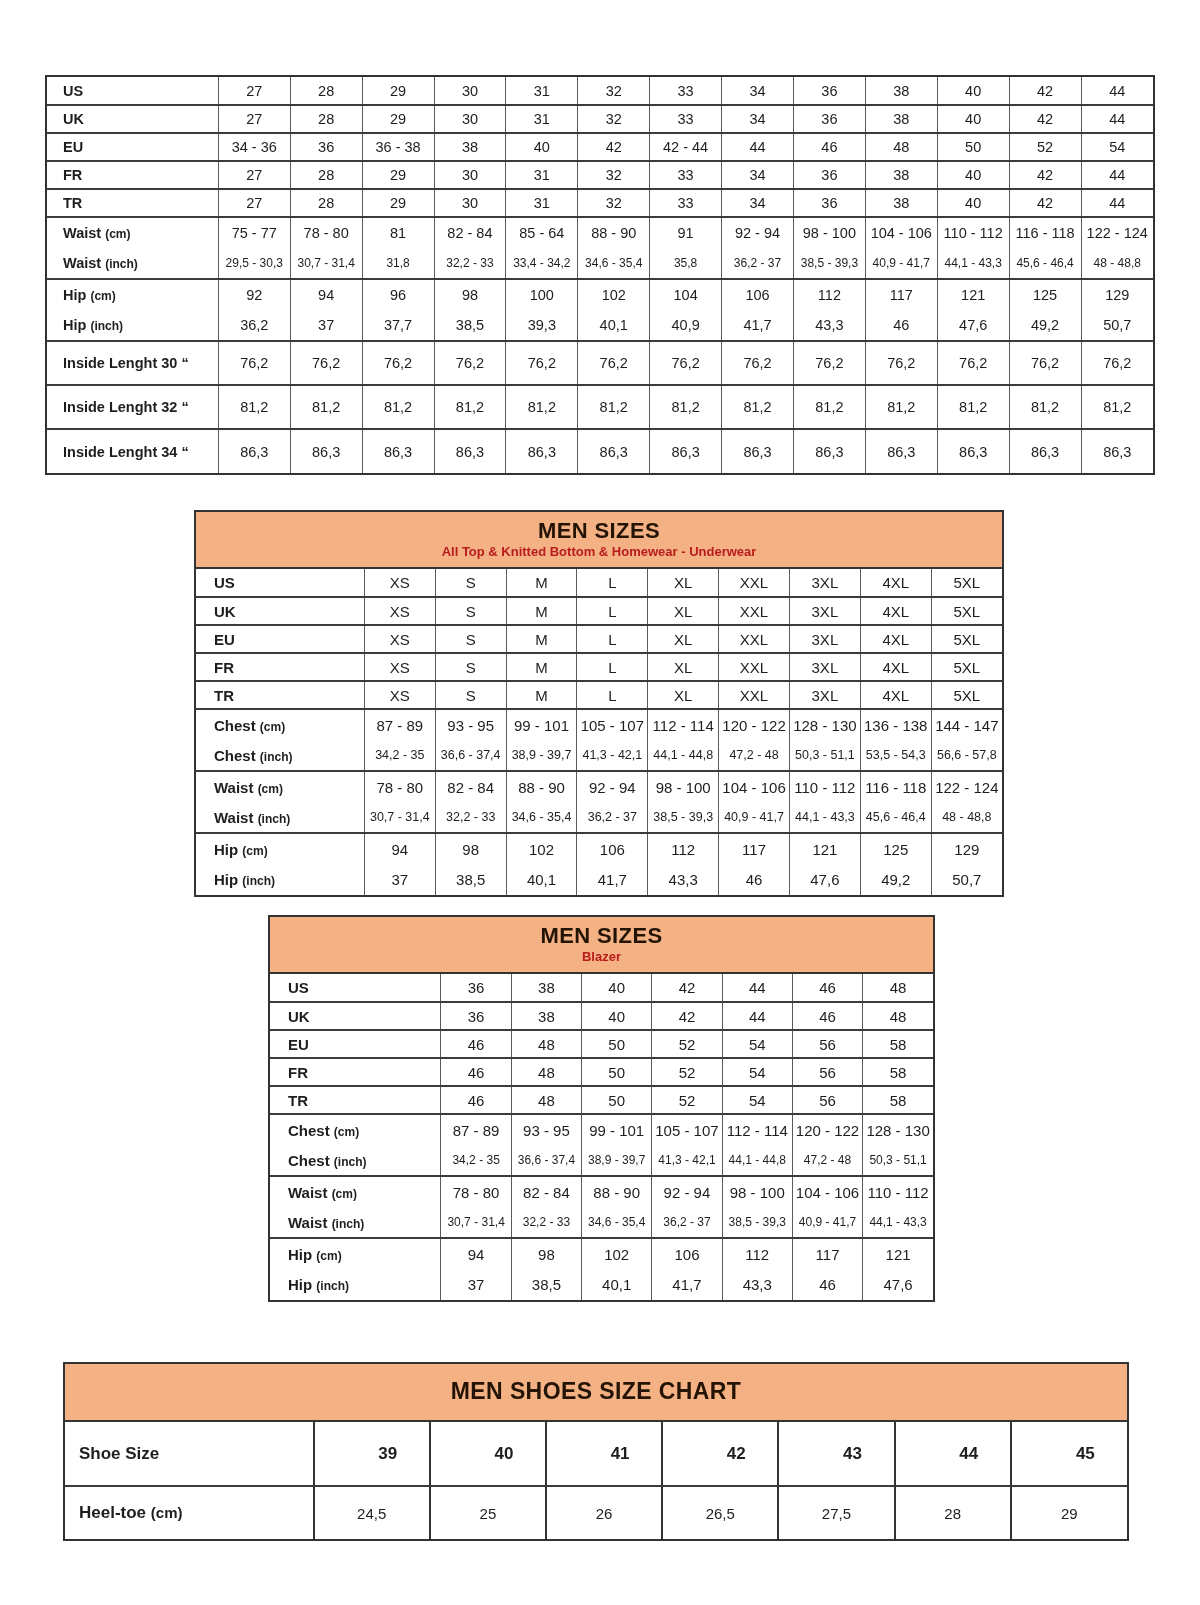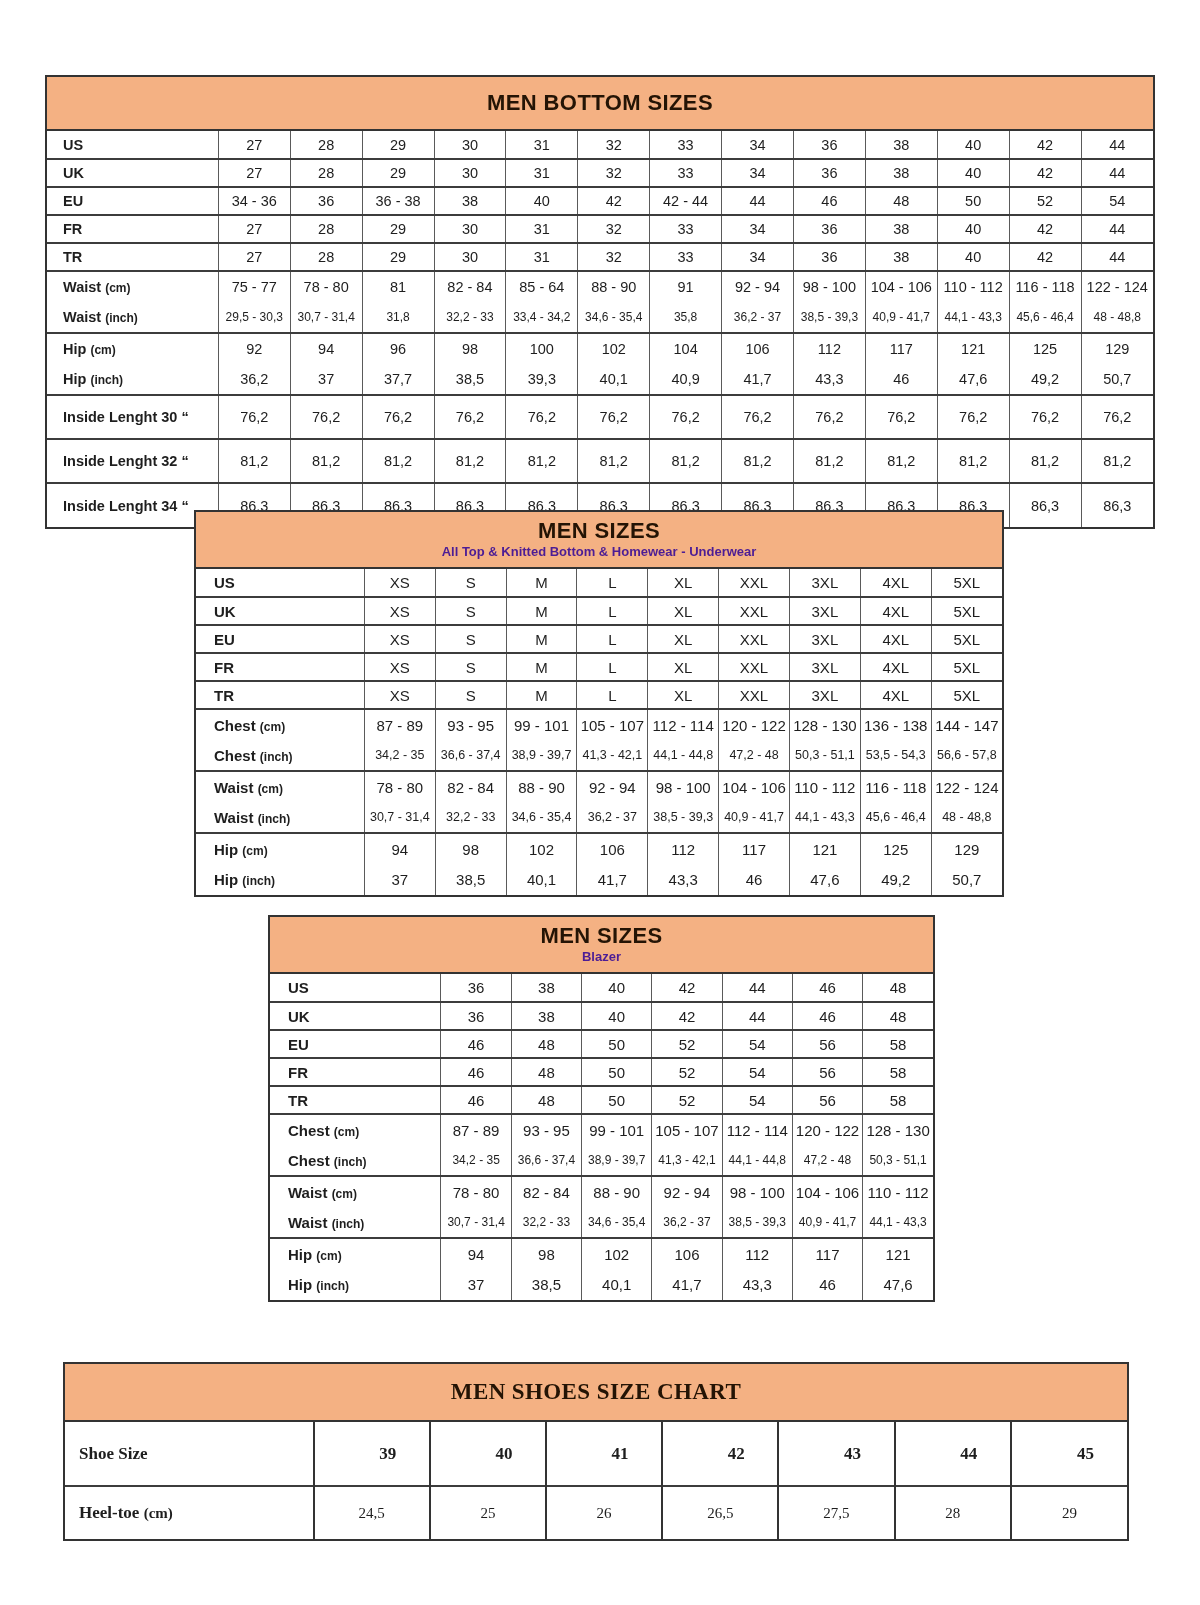--- a/index.html
+++ b/index.html
@@ -29,21 +29,21 @@
   .ttl{
     font-weight:bold;
     font-size:22px;
     color:#241405;
     letter-spacing:.4px;
     line-height:1.1;
   }
   .sub{
     font-weight:bold;
     font-size:13px;
-    color:#4c1d95;
+    color:#b91c1c;
     margin-top:2px;
     line-height:1.1;
   }
   .sub:empty{display:none;}
   table.tbl{
     width:100%;
     border-collapse:collapse;
     table-layout:fixed;
   }
   td{
@@ -84,42 +84,38 @@
 
   
   #t3{left:268px;top:915px;width:667px;}
   #t3 .thead{height:55px;}
   #t3 td.lbl{width:23%;}
   #t3 tr.kind-size{height:28px;}
   #t3 tr.kind-cm,#t3 tr.kind-inch{height:31px;}
   #t3 tr.small td.val{font-size:12px;}
 
   
-  #t4{left:63px;top:1362px;width:1066px;font-family:Liberation Serif, serif;}
+  #t4{left:63px;top:1362px;width:1066px;}
   #t4 .thead{height:56px;}
   #t4 .ttl{font-size:23px;}
   #t4 td{border-left:2px solid #333333;}
   #t4 td:first-child{border-left:none;}
   #t4 td.lbl{width:22%;font-size:17px;padding-left:14px;}
   #t4 .lbl-unit{font-size:15px;}
   #t4 tr.kind-shoe{height:64px;}
   #t4 tr.kind-heel{height:53px;}
   #t4 tr.kind-shoe td.val{font-weight:bold;font-size:17px;padding-left:32px;}
   #t4 tr.kind-heel td.val{font-size:15px;}
 </style>
 </head>
 <body>
 
 <div class="sheet">
 
   <section class="size-table" id="t1">
-    <div class="thead">
-      <div class="ttl">MEN BOTTOM SIZES</div>
-
-    </div>
     <table class="tbl">
       <tbody>
           <tr class="kind-size sep">
             <td class="lbl"><span class="lbl-main">US</span></td>
             <td class="val">27</td>
             <td class="val">28</td>
             <td class="val">29</td>
             <td class="val">30</td>
             <td class="val">31</td>
             <td class="val">32</td>

